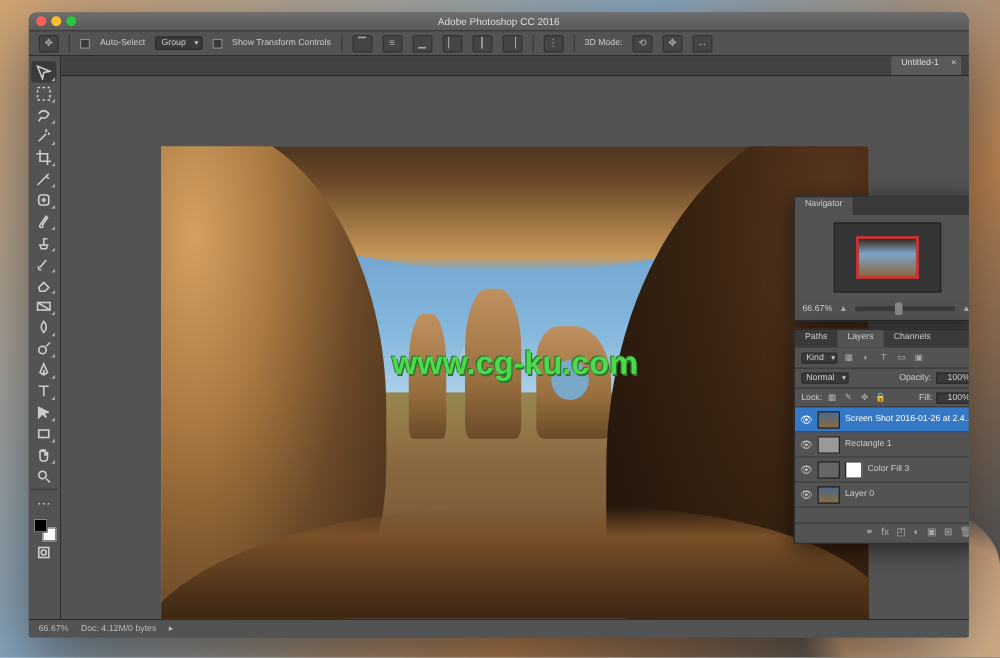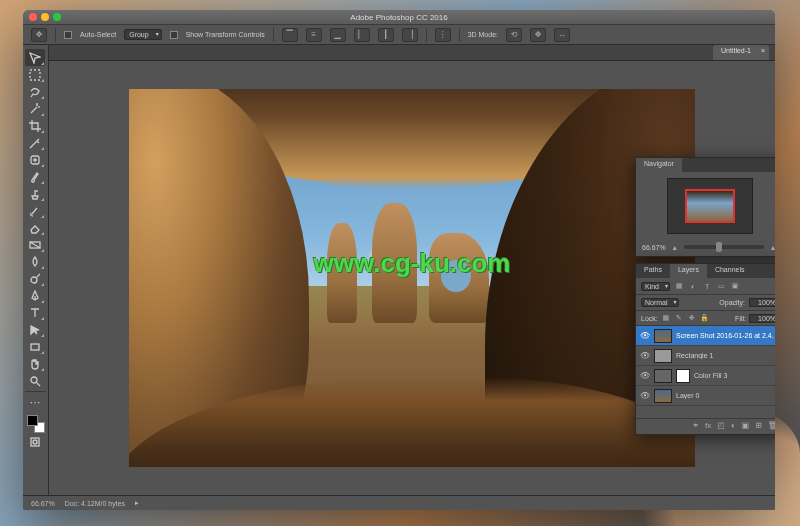--- a/index.html
+++ b/index.html
@@ -113,21 +113,21 @@
     background: #5a5a5a; padding: 2px 18px 2px 8px;
     font-size: 7px; color: #ddd; position: relative;
     border-radius: 3px 3px 0 0;
   }
   .doc-tab .x { position: absolute; right: 4px; top: 2px; font-size: 7px; }
   
   .canvas-wrap {
     position: absolute;
     left: 26px; top: 16px; right: 0; bottom: 0;
     background: #535353;
-    display: flex; align-items: center; justify-content: center;
+    display: flex; align-items: flex-end; justify-content: center;
   }
   .canvas {
     width: 566px; height: 378px;
     position: relative;
     overflow: hidden;
     background: #6ba3d0;
   }
   
   .sky {
     position: absolute; inset: 0;

